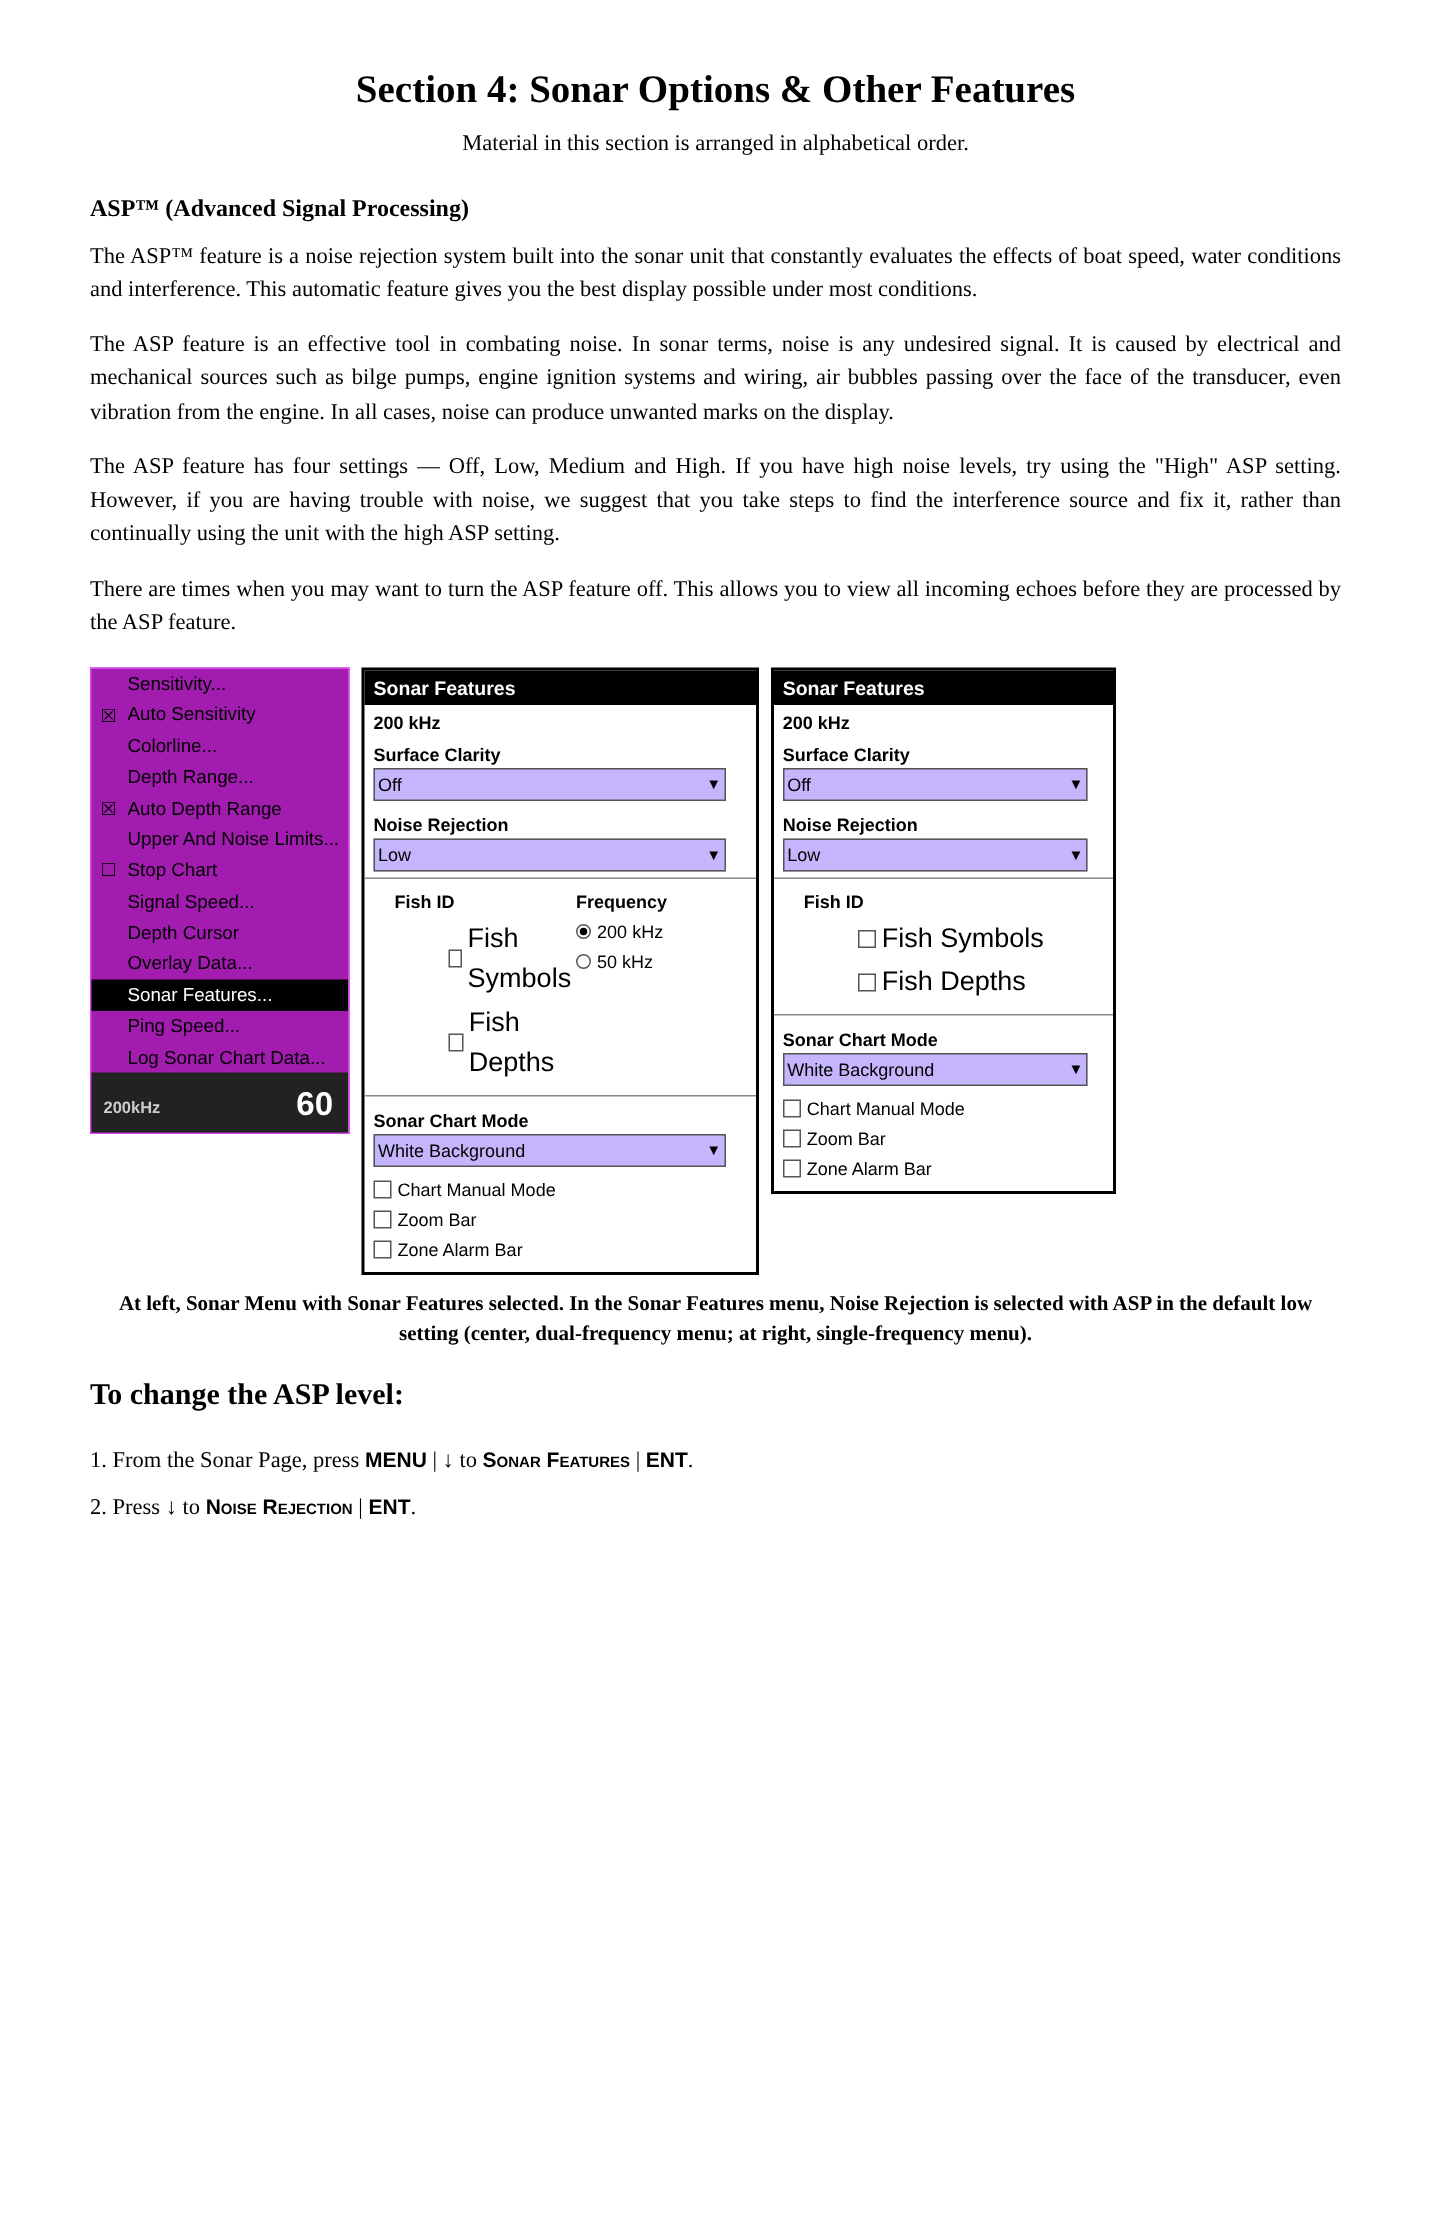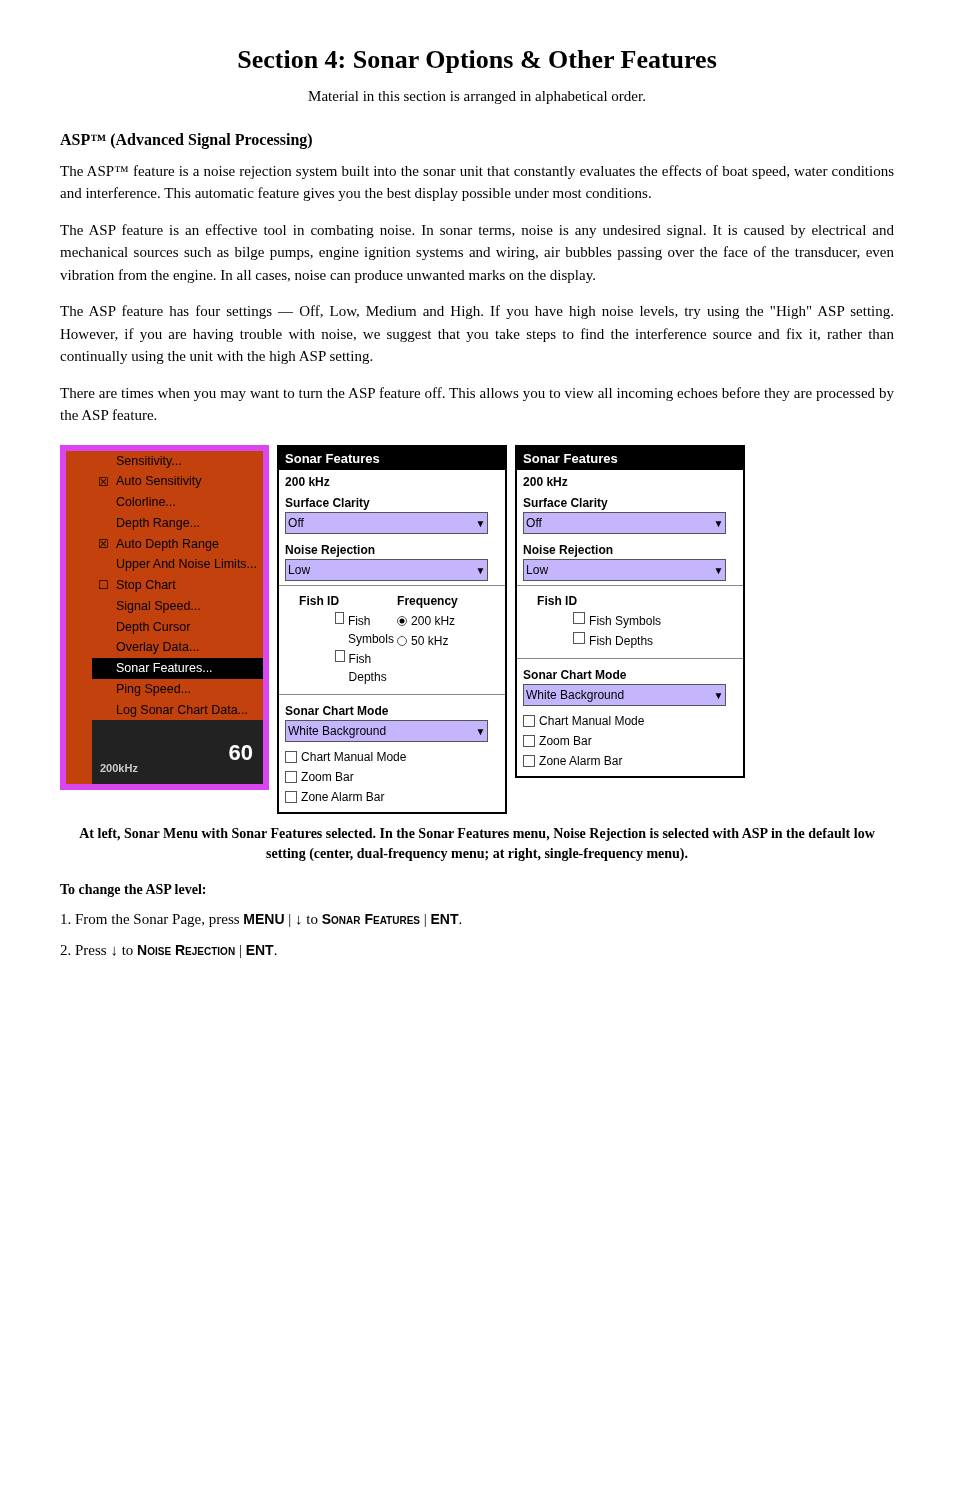--- a/index.html
+++ b/index.html
@@ -35,46 +35,45 @@
     }
     .figures-row {
       display: flex;
       flex-direction: row;
       gap: 8px;
       margin: 18px 0 10px 0;
       align-items: flex-start;
     }
     
     .menu-panel {
-      border: 6px solid #d946ef;
-      background: #c2410c;
+      border: 1px solid #d946ef;
+      background: #a21caf;
       min-width: 165px;
       font-size: 12.5px;
       font-family: Arial, sans-serif;
-      padding-left: 26px;
     }
     .menu-panel .menu-item {
       padding: 1px 6px;
       display: flex;
       align-items: center;
       gap: 4px;
       white-space: nowrap;
     }
     .menu-panel .menu-item.highlighted {
       background: #000;
       color: #fff;
     }
     .menu-panel .menu-item .checkbox-icon {
       font-size: 12px;
       width: 14px;
     }
     .menu-panel .menu-bottom-image {
       width: 100%;
       background: #222;
-      height: 64px;
+      height: 40px;
       display: flex;
       align-items: center;
       justify-content: flex-end;
       padding-right: 10px;
       color: #fff;
       font-size: 22px;
       font-weight: bold;
       font-family: Arial, sans-serif;
       position: relative;
     }
@@ -135,23 +134,23 @@
     .sp-fish-col {
       flex: 1;
     }
     .sp-fish-col .sp-col-title {
       font-weight: bold;
       font-size: 12px;
       margin-bottom: 2px;
     }
     .sp-fish-col .sp-check-row {
       display: flex;
-      align-items: flex-start;
+      align-items: center;
       gap: 4px;
-      font-size: 12px;
+      font-size: 18px;
       margin-bottom: 2px;
       margin-left: 36px;
     }
     .sp-freq-col {
       flex: 1;
     }
     .sp-freq-col .sp-col-title {
       font-weight: bold;
       font-size: 12px;
       margin-bottom: 2px;
@@ -201,23 +200,23 @@
       margin-bottom: 2px;
     }
     .caption-text {
       font-size: 14px;
       font-weight: bold;
       text-align: center;
       margin-bottom: 16px;
       line-height: 1.4;
     }
     .instruction-heading {
-      font-size: 14px;
-      font-weight: bold;
-      margin-bottom: 8px;
+      font-size: 20px;
+      font-weight: bold;
+      margin-bottom: 18px;
     }
     .instruction-step {
       font-size: 15px;
       margin-bottom: 8px;
     }
     .kbd {
       font-family: Arial, sans-serif;
       font-weight: bold;
       font-size: 14px;
     }

